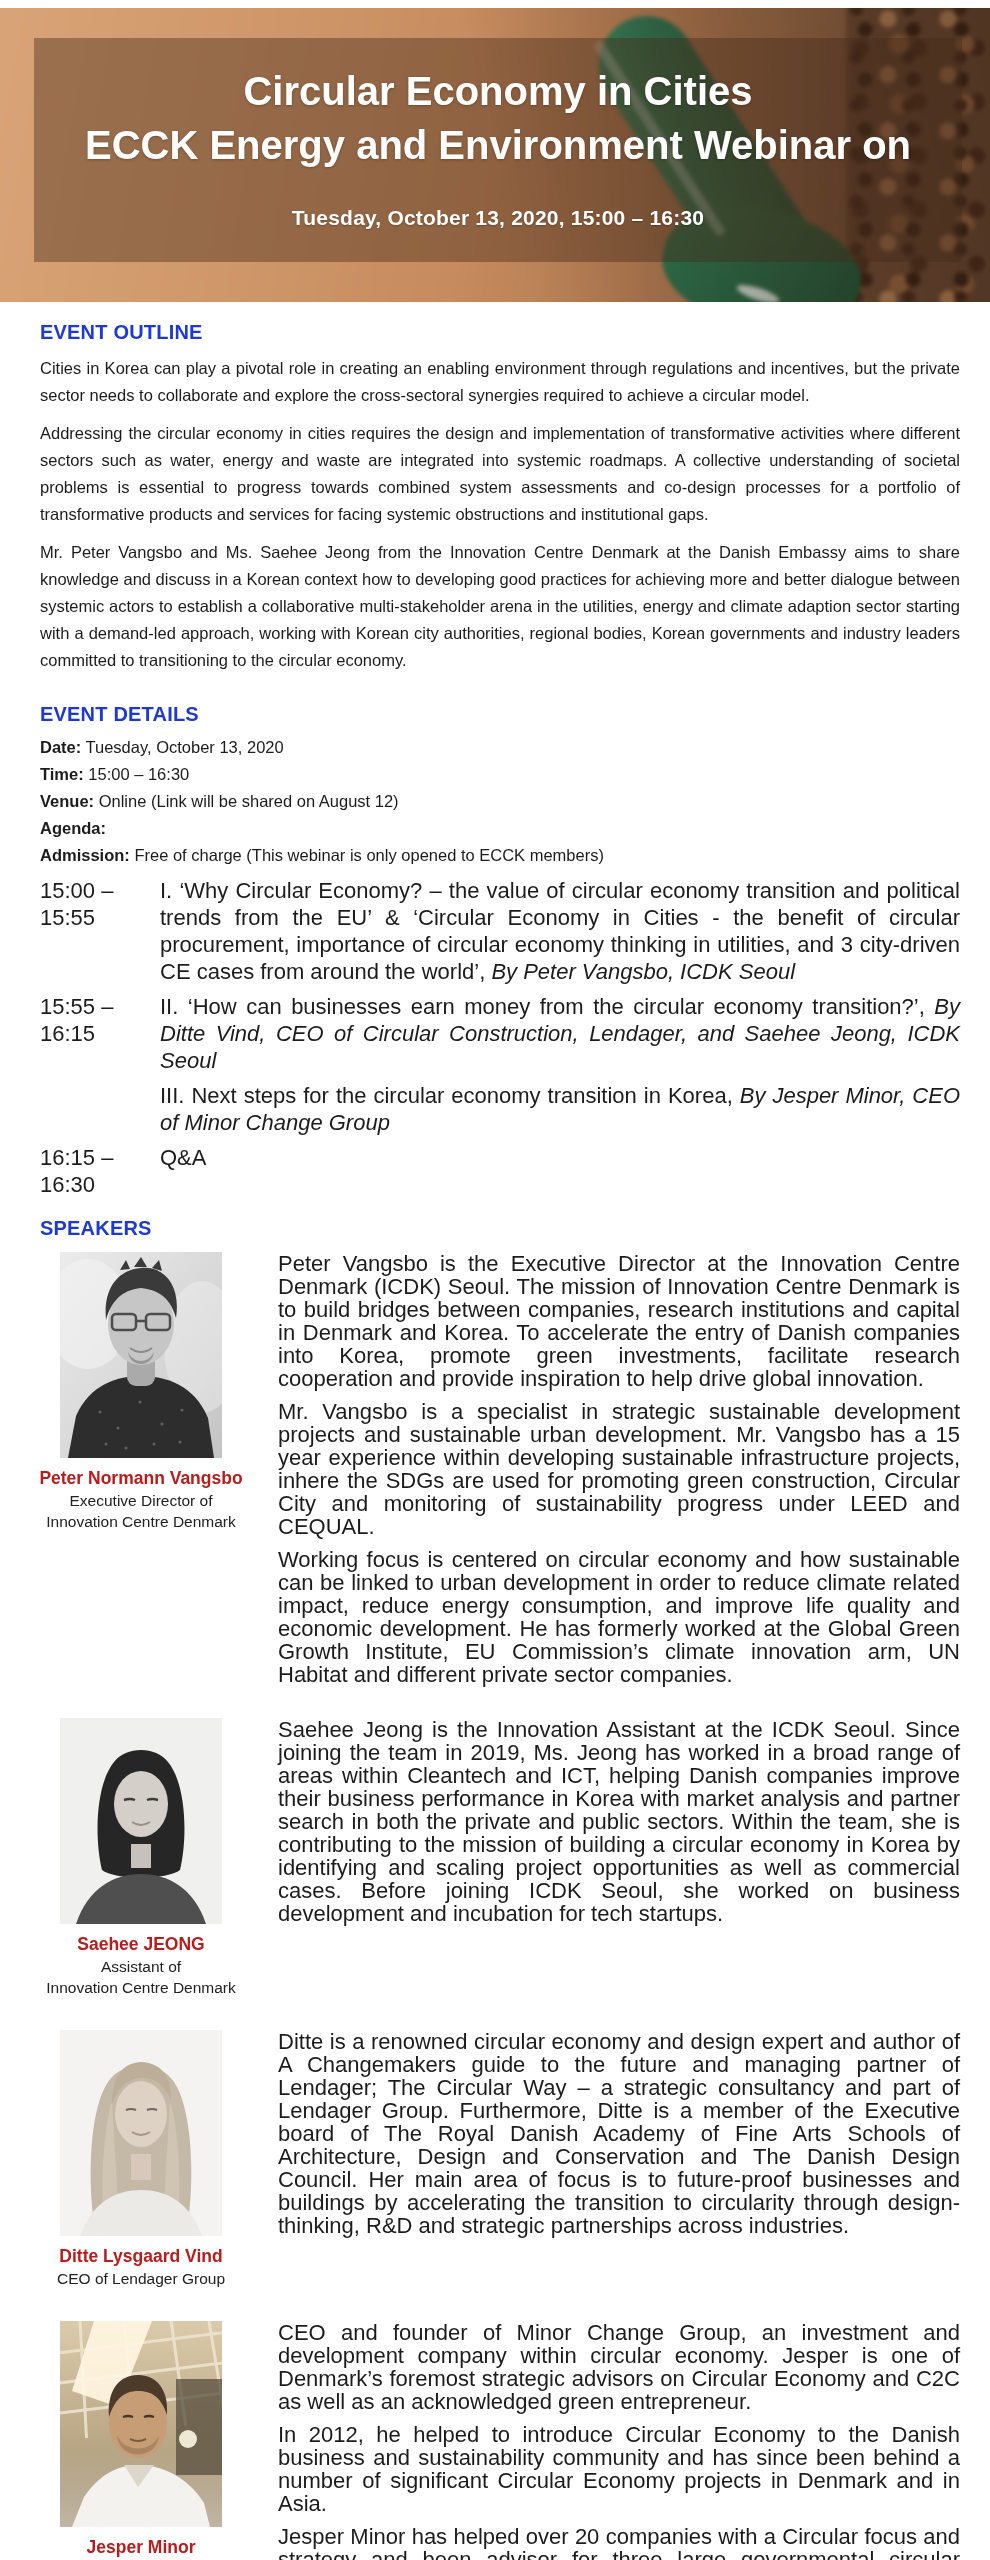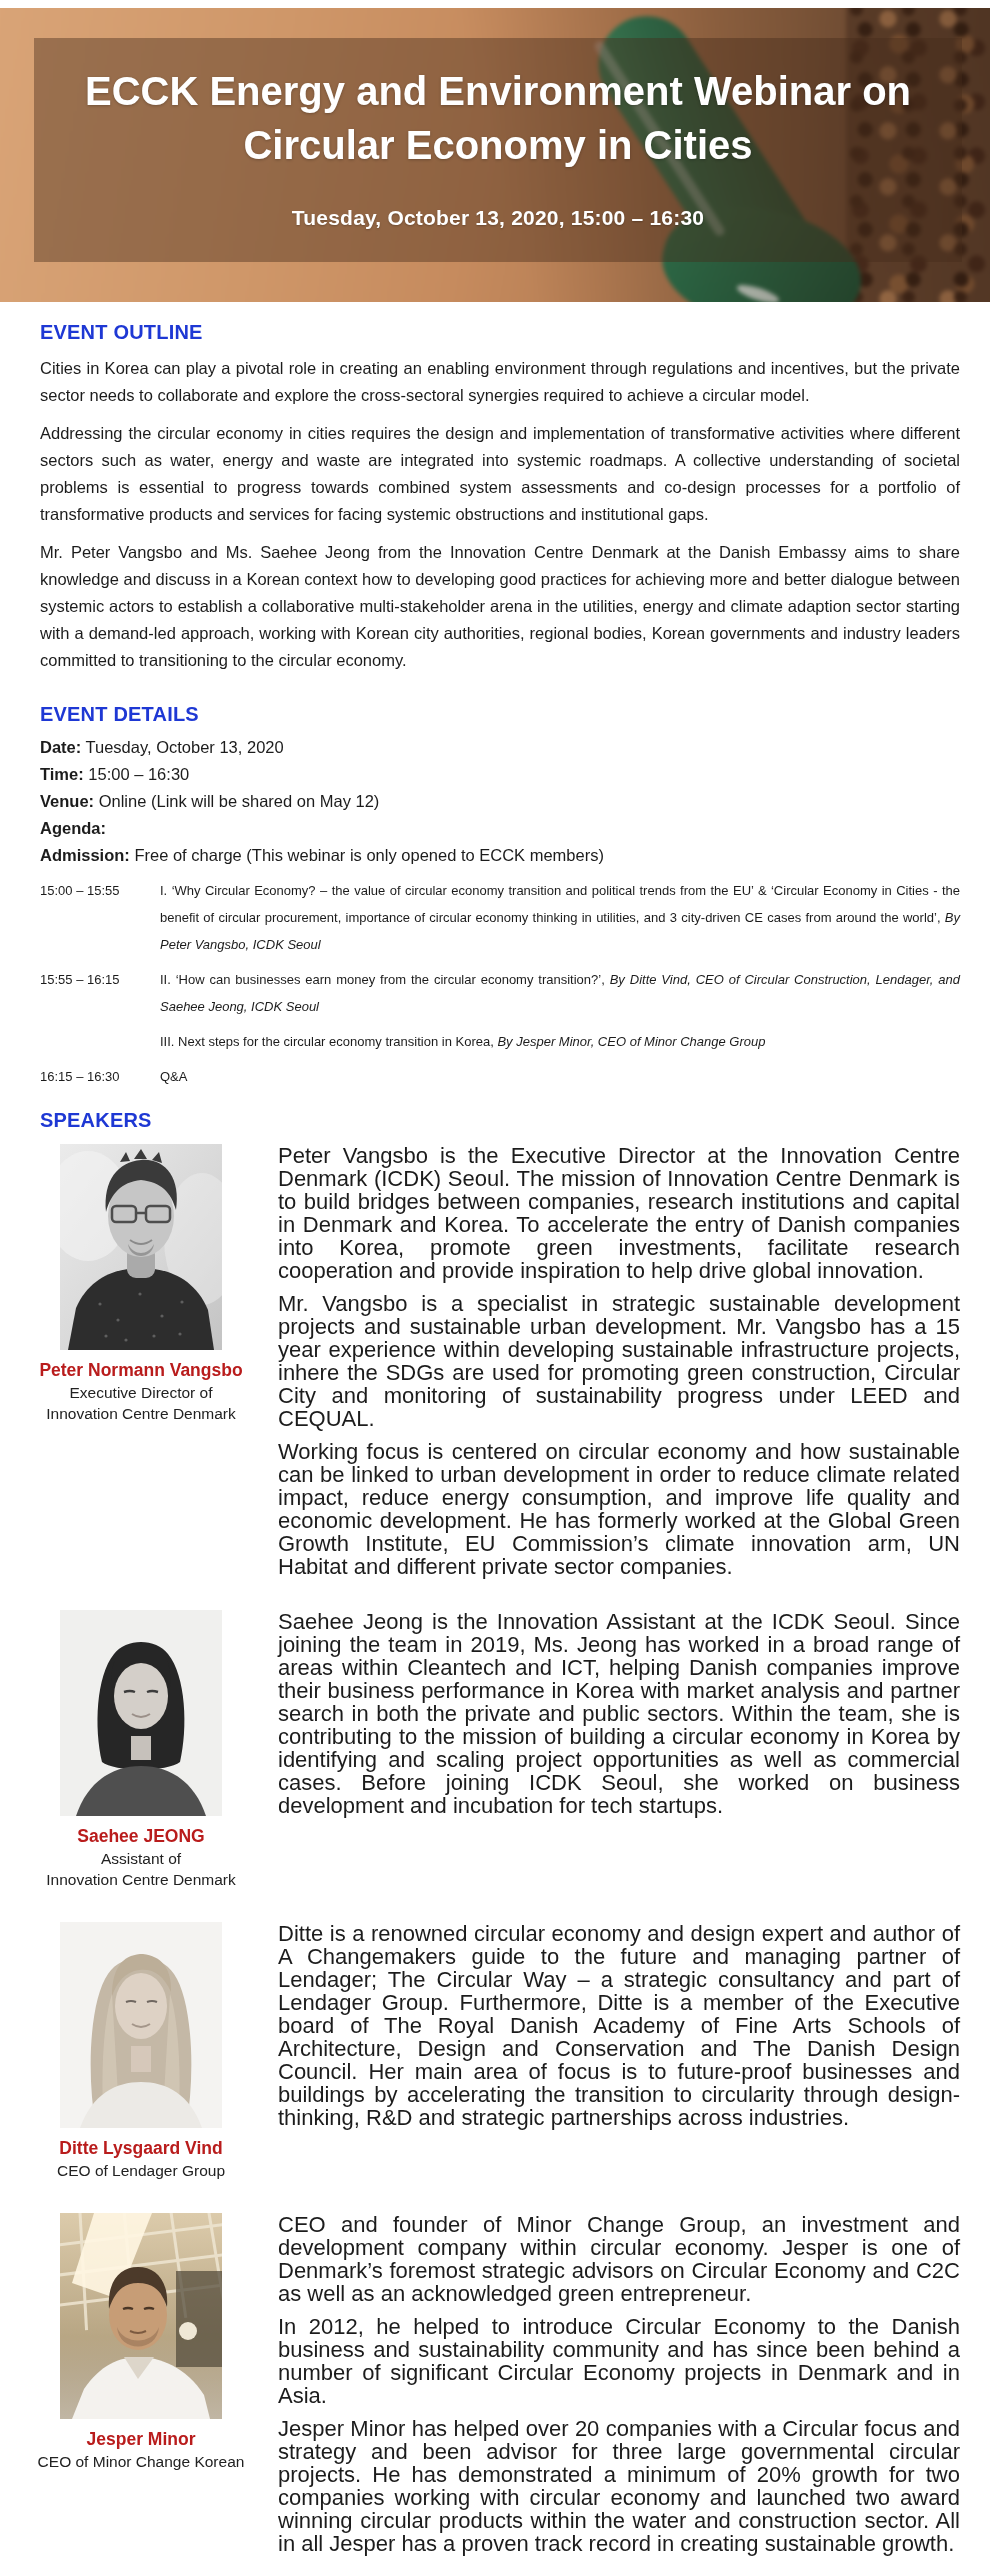--- a/index.html
+++ b/index.html
@@ -41,21 +41,21 @@
   .hero-date{margin-top:34px;color:#ffffff;font-weight:700;font-size:21px;letter-spacing:.2px;
     text-shadow:0 1px 2px rgba(0,0,0,.25);}
   
   .content{margin-left:40px;margin-right:30px;}
   .content h2{margin:0;font-size:20px;line-height:24px;font-weight:700;color:#1e38d4;letter-spacing:.2px;}
   .outline{margin-top:18px;}
   .outline p{margin:11px 0 0;font-size:16.5px;line-height:27px;text-align:justify;}
   .details{margin-top:28px;}
   .fields{margin-top:8px;font-size:16.5px;line-height:27px;}
   .fields .b, .b{font-weight:700;}
-  .agenda-row{display:flex;margin-top:8px;font-size:13px;line-height:27px;}
+  .agenda-row{display:flex;margin-top:8px;font-size:22px;line-height:27px;}
   .agenda-time{width:120px;flex:none;}
   .agenda-text{flex:1;text-align:justify;}
   .i{font-style:italic;}
   
   .speakers{margin-top:18px;}
   .speaker-row{display:flex;margin-top:12px;margin-bottom:32px;}
   .speaker-left{width:210px;flex:none;margin-left:-4px;text-align:center;}
   .speaker-photo{width:162px;height:206px;margin:0 auto;overflow:hidden;}
   .speaker-photo svg{display:block;}
   .speaker-name{margin-top:8px;font-size:17.5px;line-height:24px;font-weight:700;color:#b91c1c;}
@@ -79,40 +79,40 @@
       <div class="hero-base"></div>
       <div class="hero-gravel"></div>
       <div class="can-leg"></div>
       <div class="can-foot"></div>
       <div class="can-edge"></div>
       <div class="can-shine"></div>
       <div class="hero-shade"></div>
     </div>
     <div class="hero-overlay">
       <h1 class="hero-title">
+        <span>Circular Economy in Cities</span>
         <span>ECCK Energy and Environment Webinar on</span>
-        <span>Circular Economy in Cities</span>
       </h1>
       <div class="hero-date">Tuesday, October 13, 2020, 15:00 – 16:30</div>
     </div>
   </header>
 
   <section class="content outline">
     <h2>EVENT OUTLINE</h2>
     <p>Cities in Korea can play a pivotal role in creating an enabling environment through regulations and incentives, but the private sector needs to collaborate and explore the cross-sectoral synergies required to achieve a circular model.</p>
     <p>Addressing the circular economy in cities requires the design and implementation of transformative activities where different sectors such as water, energy and waste are integrated into systemic roadmaps. A collective understanding of societal problems is essential to progress towards combined system assessments and co-design processes for a portfolio of transformative products and services for facing systemic obstructions and institutional gaps.</p>
     <p>Mr. Peter Vangsbo and Ms. Saehee Jeong from the Innovation Centre Denmark at the Danish Embassy aims to share knowledge and discuss in a Korean context how to developing good practices for achieving more and better dialogue between systemic actors to establish a collaborative multi-stakeholder arena in the utilities, energy and climate adaption sector starting with a demand-led approach, working with Korean city authorities, regional bodies, Korean governments and industry leaders committed to transitioning to the circular economy.</p>
   </section>
 
   <section class="content details">
     <h2>EVENT DETAILS</h2>
     <div class="fields">
       <div><span class="b">Date:</span><span> Tuesday, October 13, 2020</span></div>
       <div><span class="b">Time:</span><span> 15:00 – 16:30</span></div>
-      <div><span class="b">Venue:</span><span> Online (Link will be shared on May 12)</span></div>
+      <div><span class="b">Venue:</span><span> Online (Link will be shared on August 12)</span></div>
       <div><span class="b">Agenda:</span></div>
       <div><span class="b">Admission:</span><span> Free of charge (This webinar is only opened to ECCK members)</span></div>
     </div>
     <div class="agenda-row">
       <div class="agenda-time">15:00 – 15:55</div>
       <div class="agenda-text"><span>I. ‘Why Circular Economy? – the value of circular economy transition and political trends from the EU’ &amp; ‘Circular Economy in Cities - the benefit of circular procurement, importance of circular economy thinking in utilities, and 3 city-driven CE cases from around the world’, </span><span class="i">By Peter Vangsbo, ICDK Seoul</span></div>
     </div>
     <div class="agenda-row">
       <div class="agenda-time">15:55 – 16:15</div>
       <div class="agenda-text"><span>II. ‘How can businesses earn money from the circular economy transition?’, </span><span class="i">By Ditte Vind, CEO of Circular Construction, Lendager, and Saehee Jeong, ICDK Seoul</span></div>

